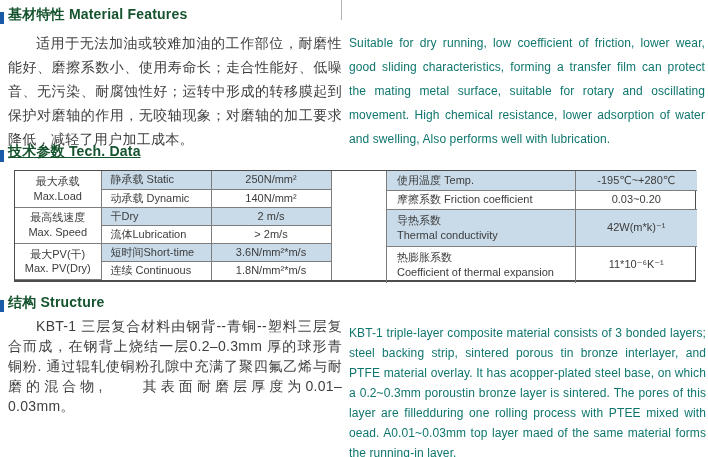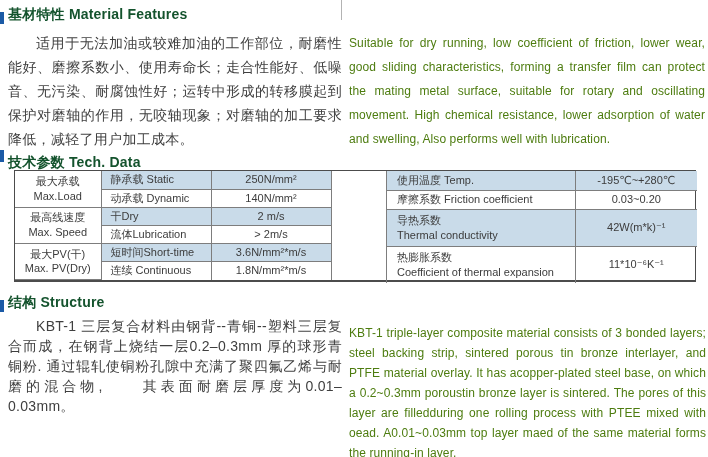--- a/index.html
+++ b/index.html
@@ -20,21 +20,21 @@
     position:absolute;left:0;width:4px;height:12px;background:#1b5aa6;
   }
 
   
   .para{position:absolute;text-align:justify;}
   .para-zh{
     font-size:14px;line-height:24px;color:#3f3f3f;
     text-indent:2em;letter-spacing:0.3px;
   }
   .para-en{
-    font-size:12px;line-height:24px;color:#4d7c0f;letter-spacing:0.1px;
+    font-size:12px;line-height:24px;color:#0f766e;letter-spacing:0.1px;
   }
   #features-zh{left:8px;top:31px;width:334px;}
   #features-en{left:349px;top:31px;width:356px;}
   #structure-zh{left:8px;top:316px;width:334px;line-height:20px;}
   #structure-en{left:349px;top:323px;width:357px;line-height:20px;}
 
   .col-divider{
     position:absolute;left:341px;top:0;width:1px;height:20px;background:#b3b3b3;
   }
 
@@ -75,21 +75,21 @@
   <div class="bullet" style="top:12px;"></div>
   <div class="sec-title" style="top:6px;">基材特性 Material Features</div>
 
   <div class="para para-zh" id="features-zh">适用于无法加油或较难加油的工作部位，耐磨性能好、磨擦系数小、使用寿命长；走合性能好、低噪音、无污染、耐腐蚀性好；运转中形成的转移膜起到保护对磨轴的作用，无咬轴现象；对磨轴的加工要求降低，减轻了用户加工成本。</div>
 
   <div class="col-divider"></div>
 
   <div class="para para-en" id="features-en">Suitable for dry running, low coefficient of friction, lower wear, good sliding characteristics, forming a transfer film can protect the mating metal surface,  suitable for rotary and oscillating movement. High chemical resistance, lower adsorption of water and swelling, Also performs well with lubrication.</div>
 
   <div class="bullet" style="top:150px;"></div>
-  <div class="sec-title" style="top:154px;">技术参数 Tech. Data</div>
+  <div class="sec-title" style="top:143px;text-decoration:underline;">技术参数 Tech. Data</div>
 
   <div class="tables-box">
 
     <table class="tbl tbl-left">
       <colgroup>
           <col style="width:86px">
           <col style="width:110px">
           <col style="width:120px">
         </colgroup>
       <tbody>

